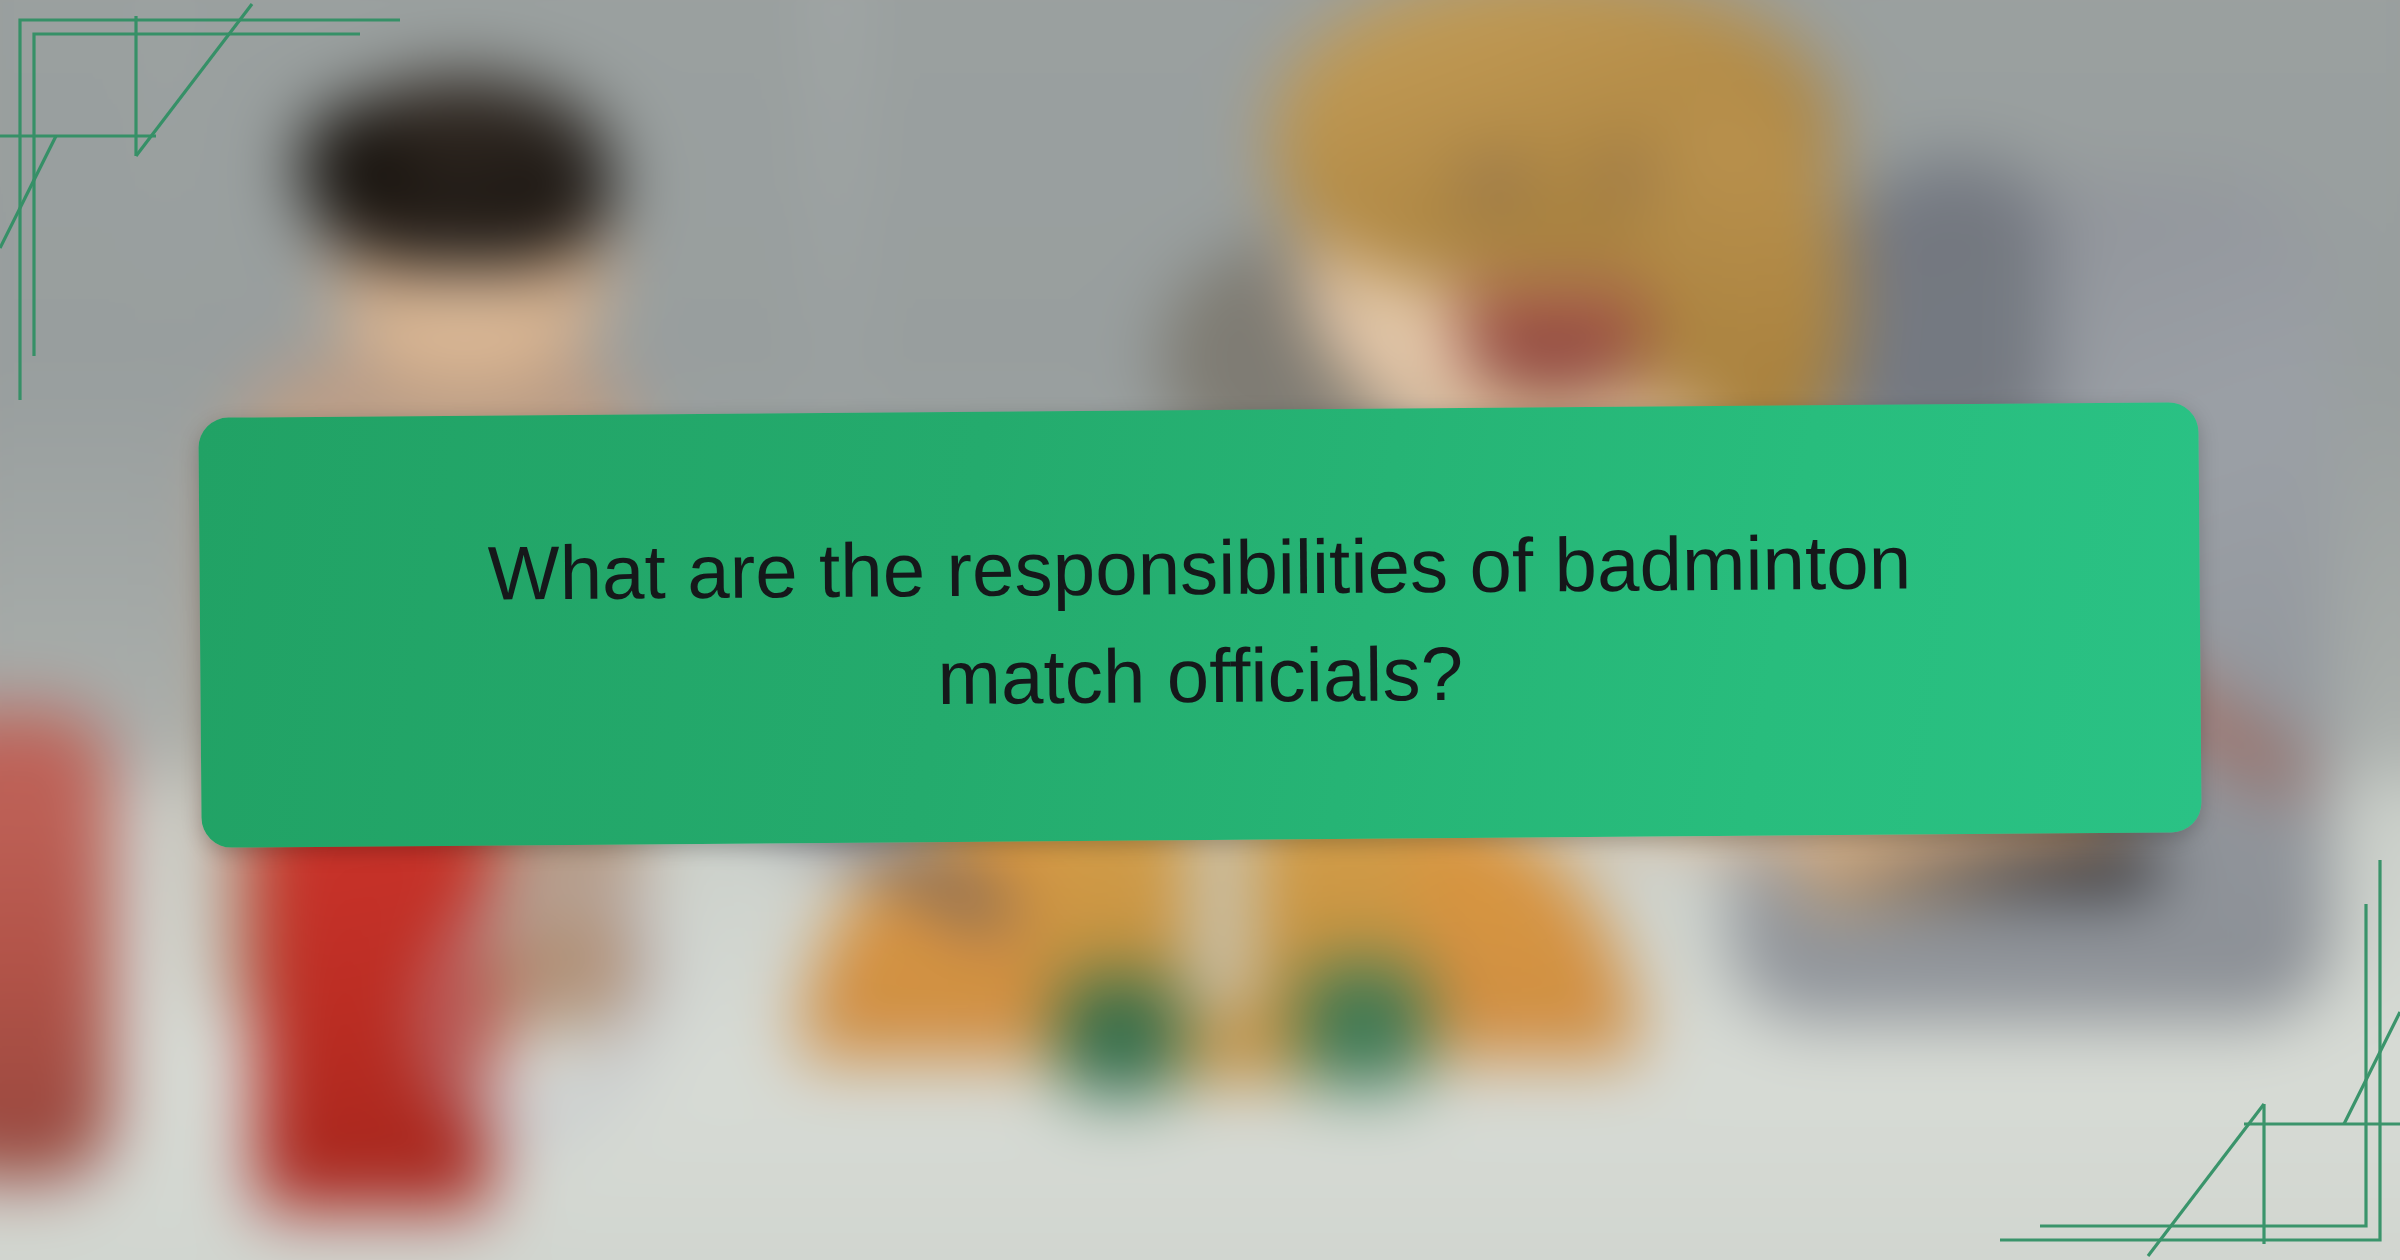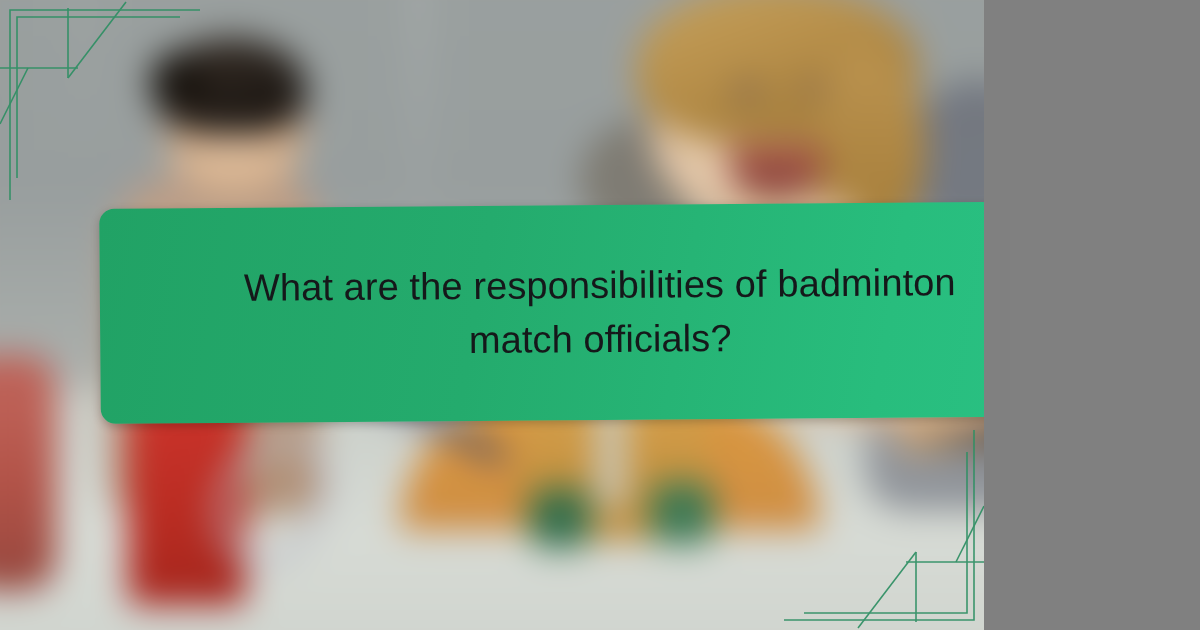--- a/index.html
+++ b/index.html
@@ -5,21 +5,21 @@
 <style>
   html, body {
     margin: 0;
     padding: 0;
     background: #808080;
   }
   * { box-sizing: border-box; }
 
   .stage {
     position: relative;
-    width: 984px;
+    width: 1200px;
     height: 630px;
     overflow: hidden;
     font-family: "Liberation Sans", sans-serif;
     background: #7f1d1d;
   }
 
   
   .photo {
     position: absolute;
     inset: -40px;

